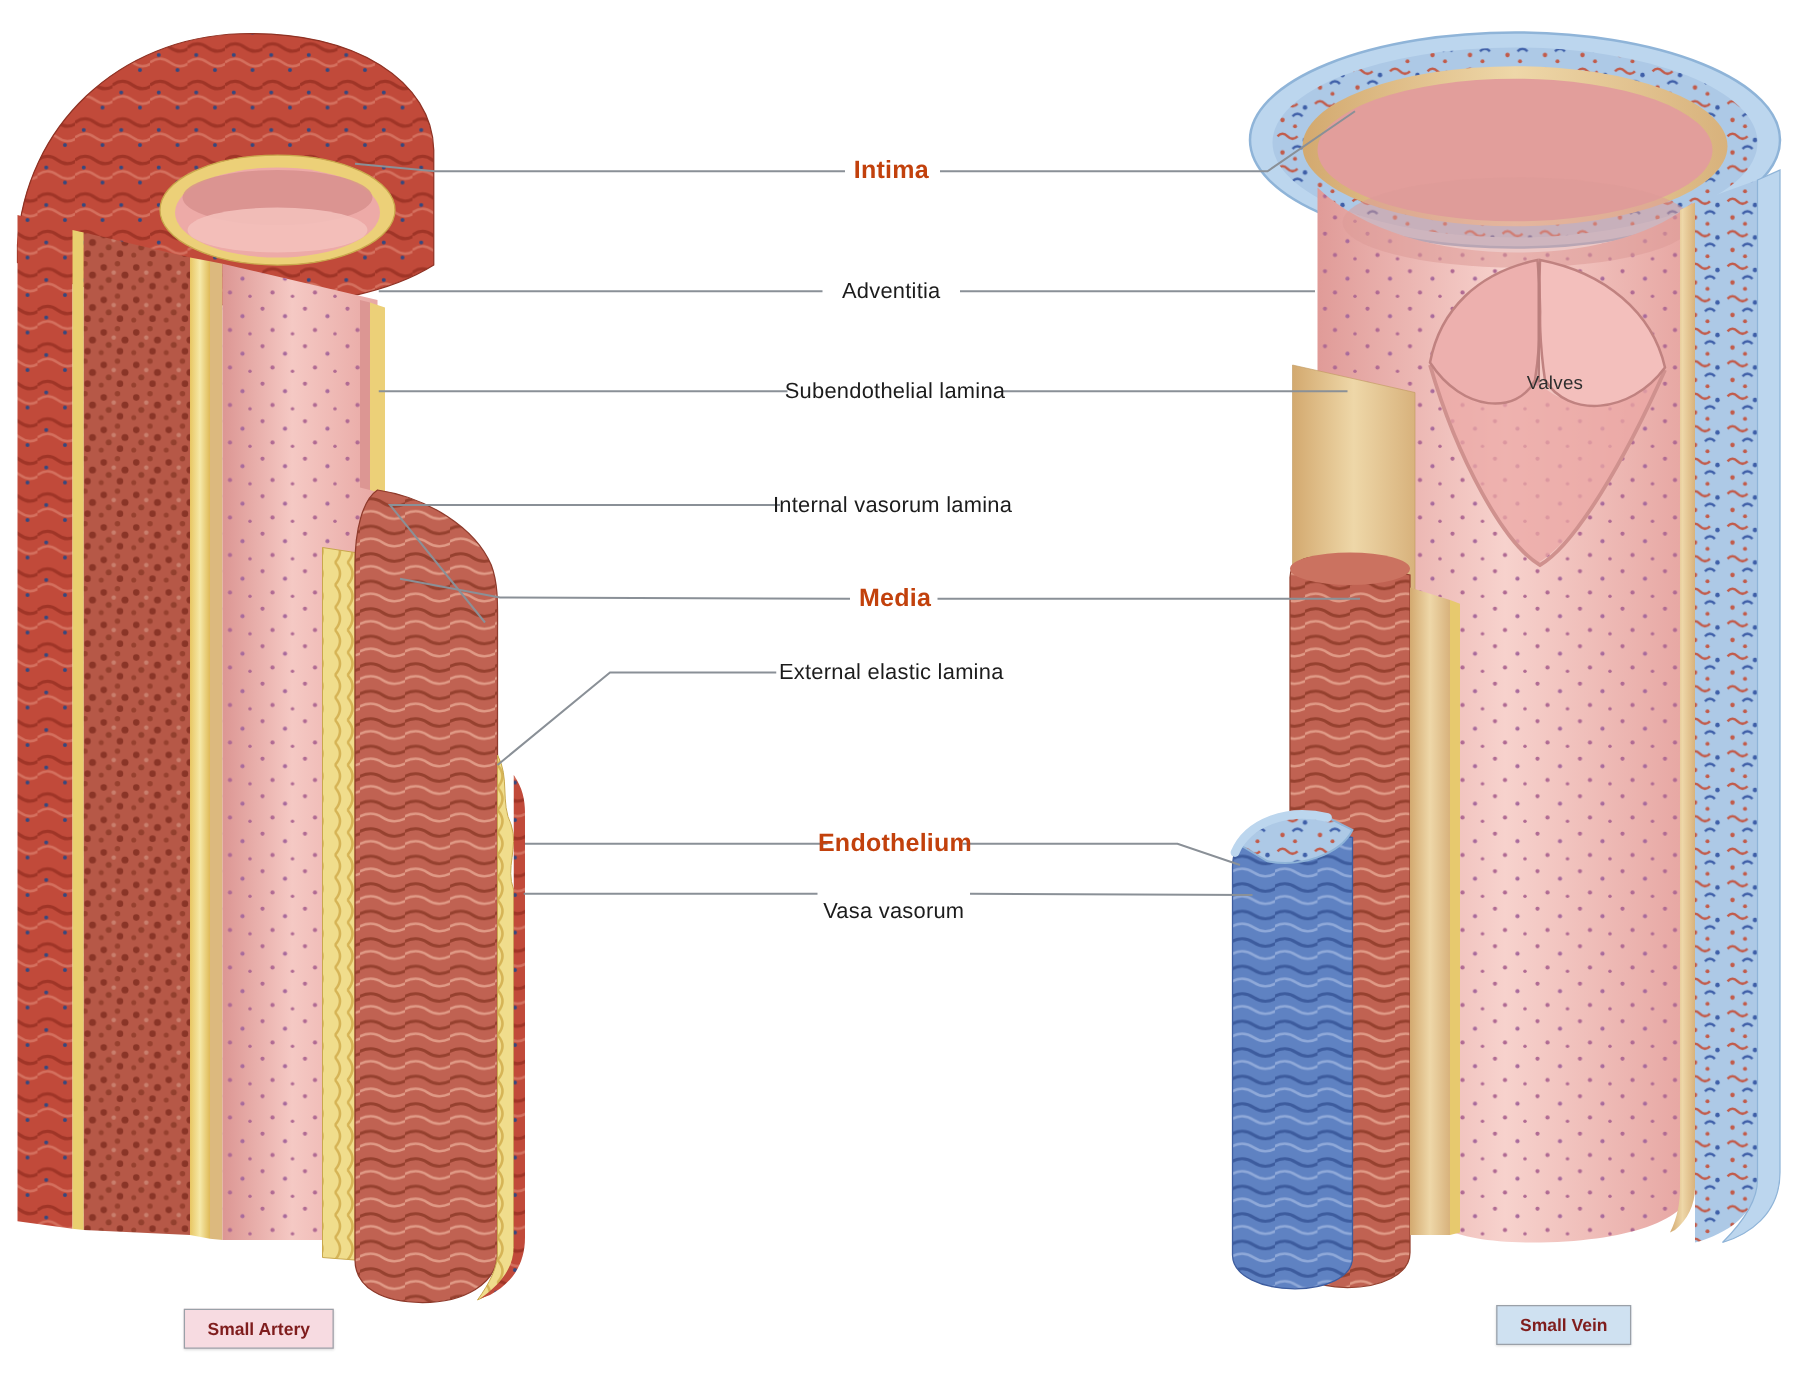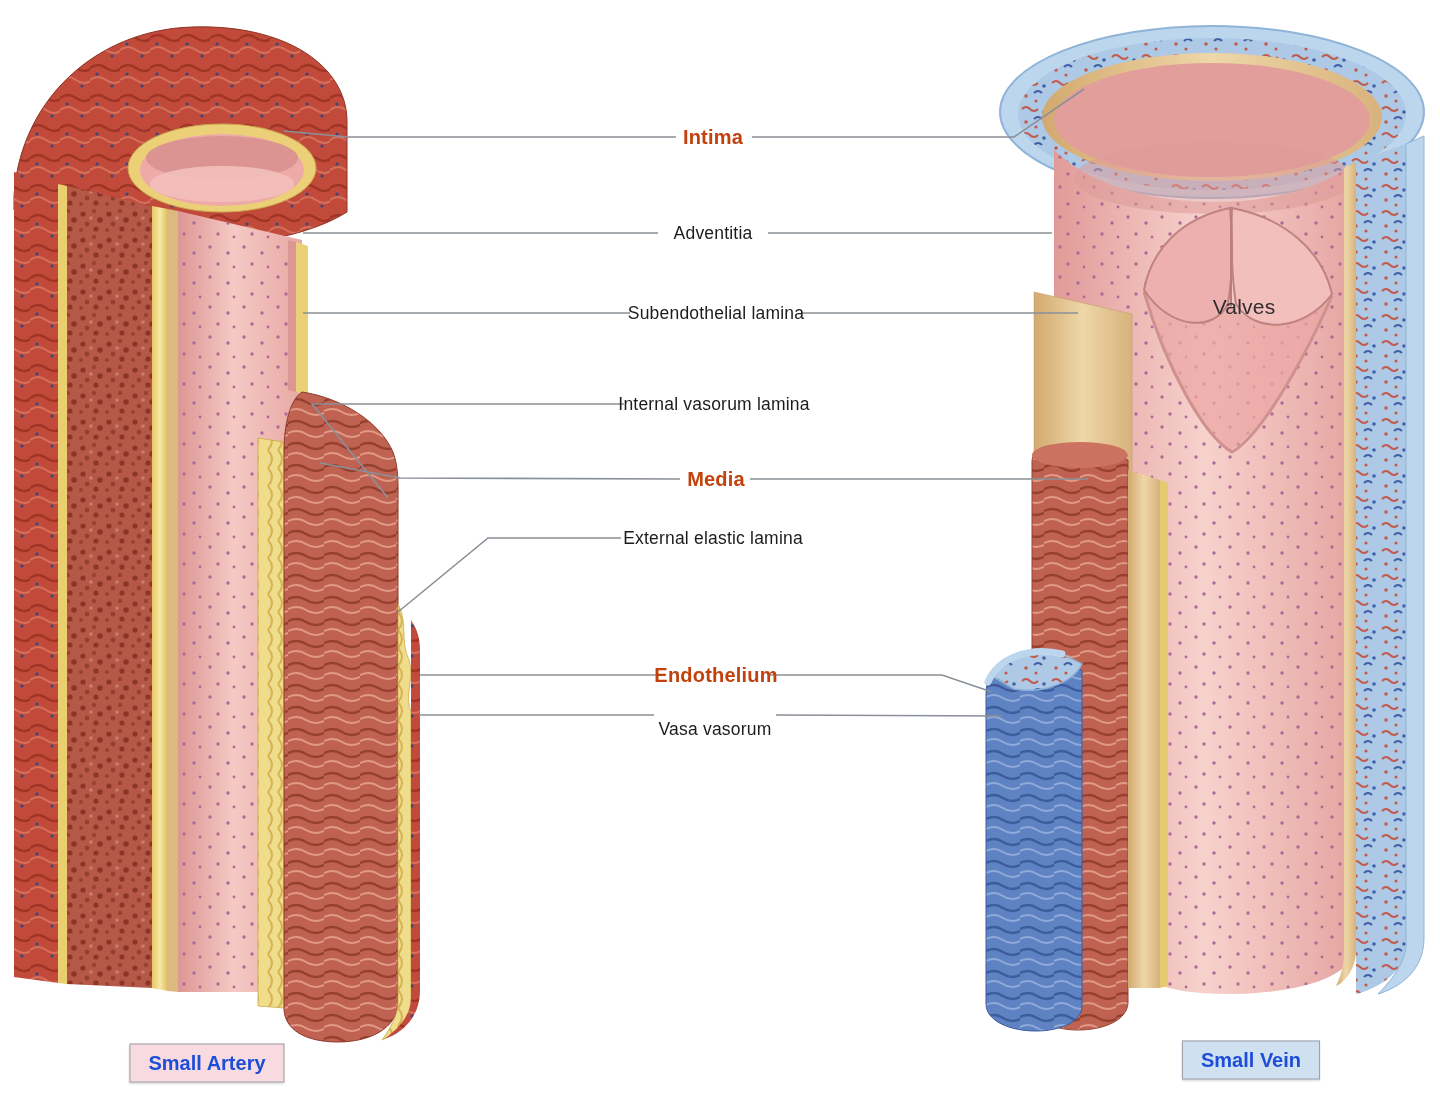--- a/index.html
+++ b/index.html
@@ -14,27 +14,27 @@
   svg.art { position: absolute; left: 0; top: 0; }
   .label {
     position: absolute;
     transform: translate(-50%, -50%);
     font-size: 17.5px;
     color: #1c1c1c;
     white-space: nowrap;
     letter-spacing: 0.2px;
   }
   .label.bold { font-weight: 700; font-size: 20px; color: #c2410c; }
-  .label.inner { color: #2e2e2e; font-size: 21px; }
+  .label.inner { color: #2e2e2e; font-size: 15px; }
   .caption {
     position: absolute;
     transform: translate(-50%, -50%);
     font-weight: 700;
-    font-size: 20px;
-    color: #1d4ed8;
+    font-size: 14px;
+    color: #7f1d1d;
     padding: 7px 18px;
     border: 1.5px solid #9aa0a8;
     white-space: nowrap;
     box-shadow: 0 1px 2px rgba(0,0,0,0.15);
   }
   .caption.artery { background: #f7dbe1; }
   .caption.vein { background: #cfe1f1; text-align: center; }
 </style>
 </head>
 <body>

